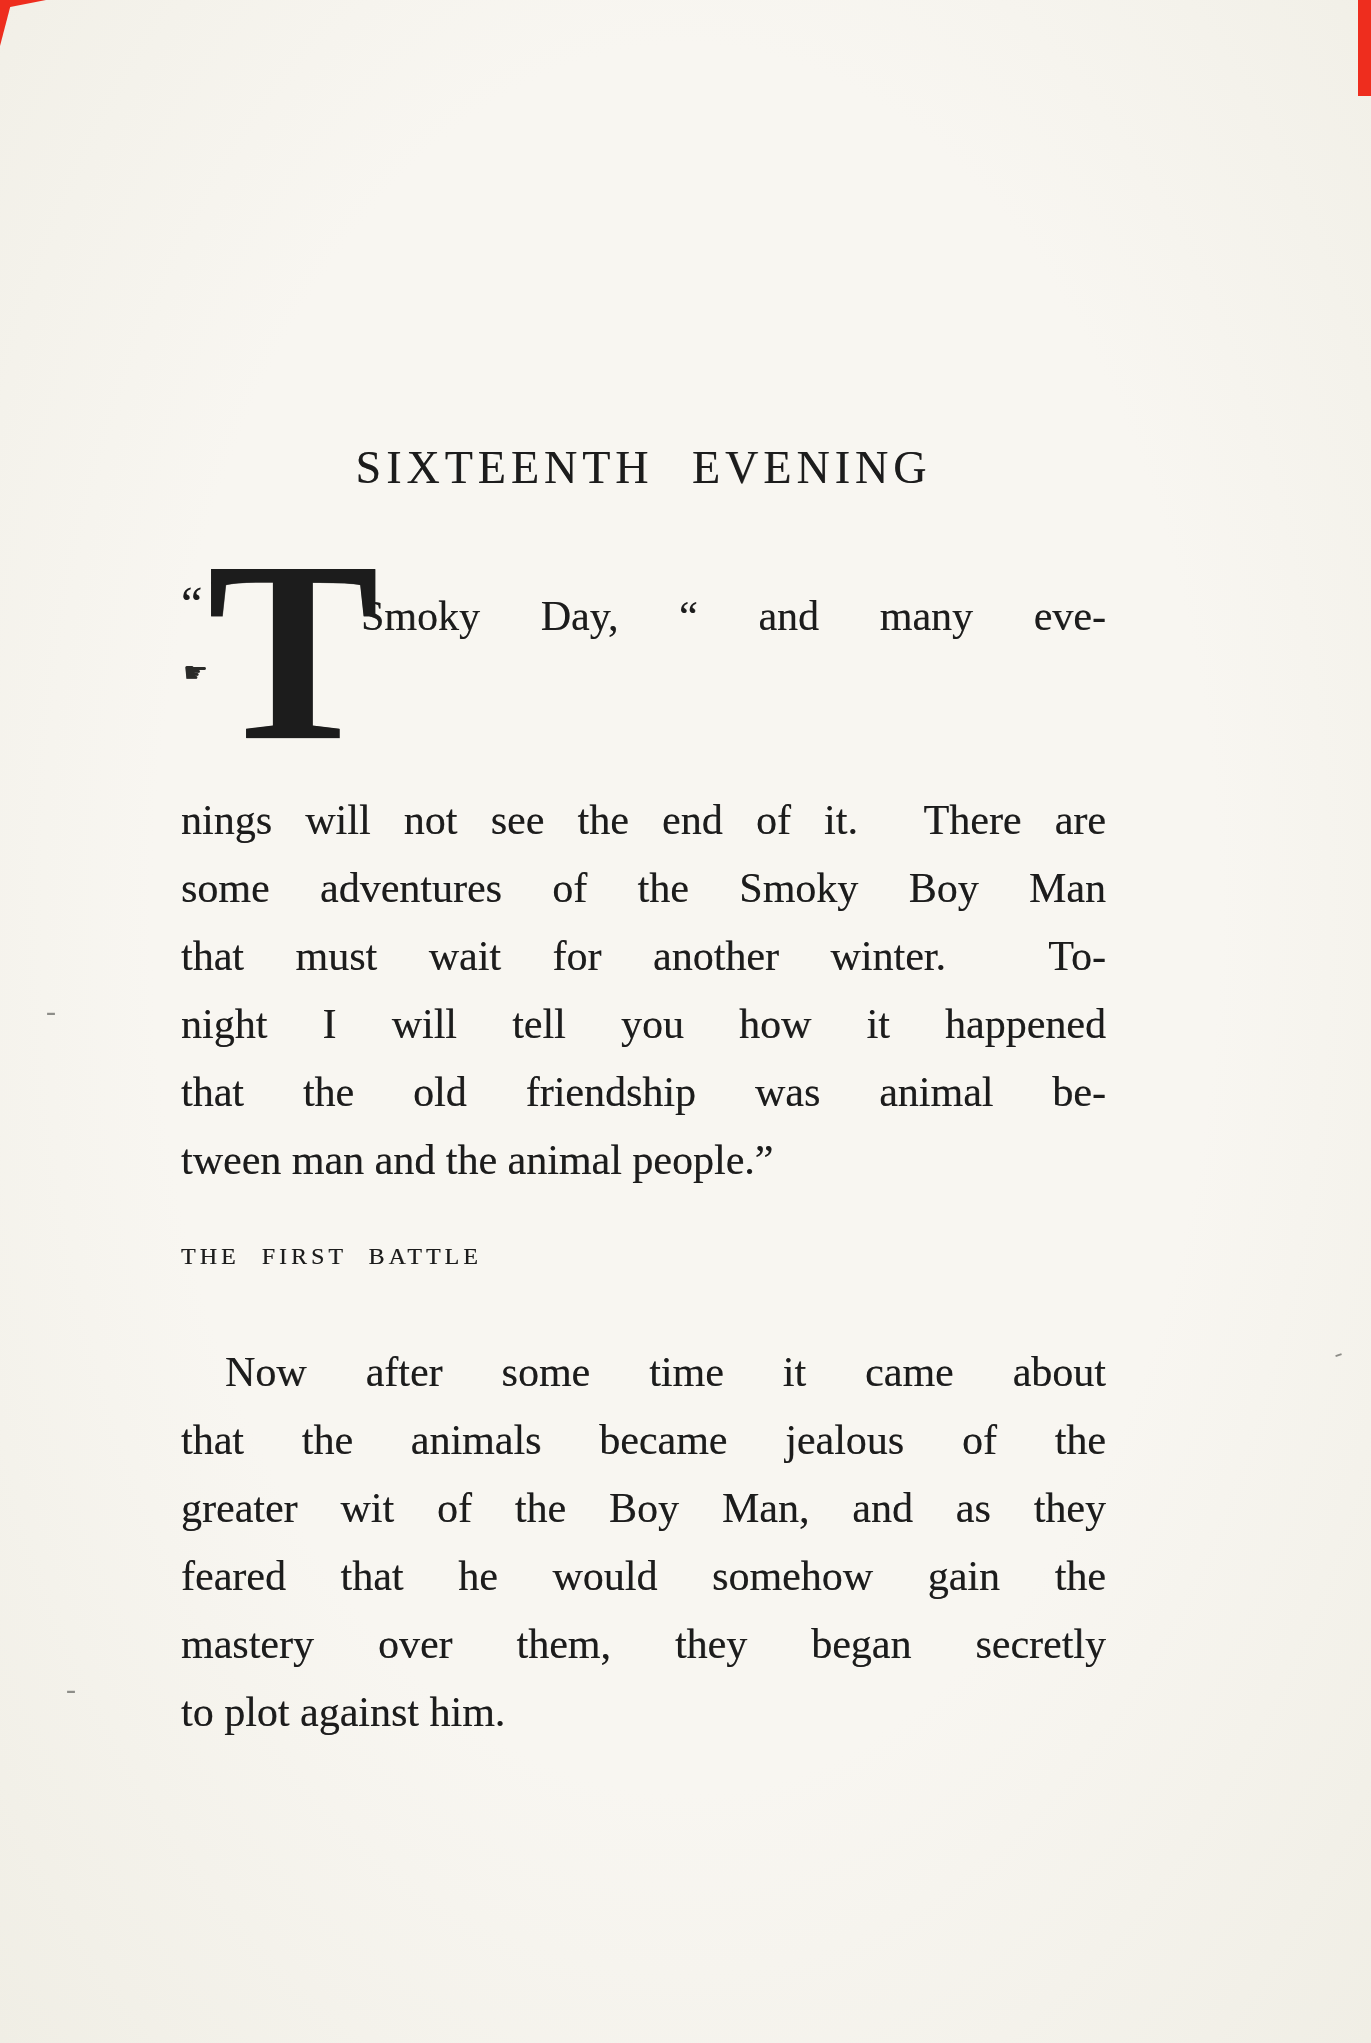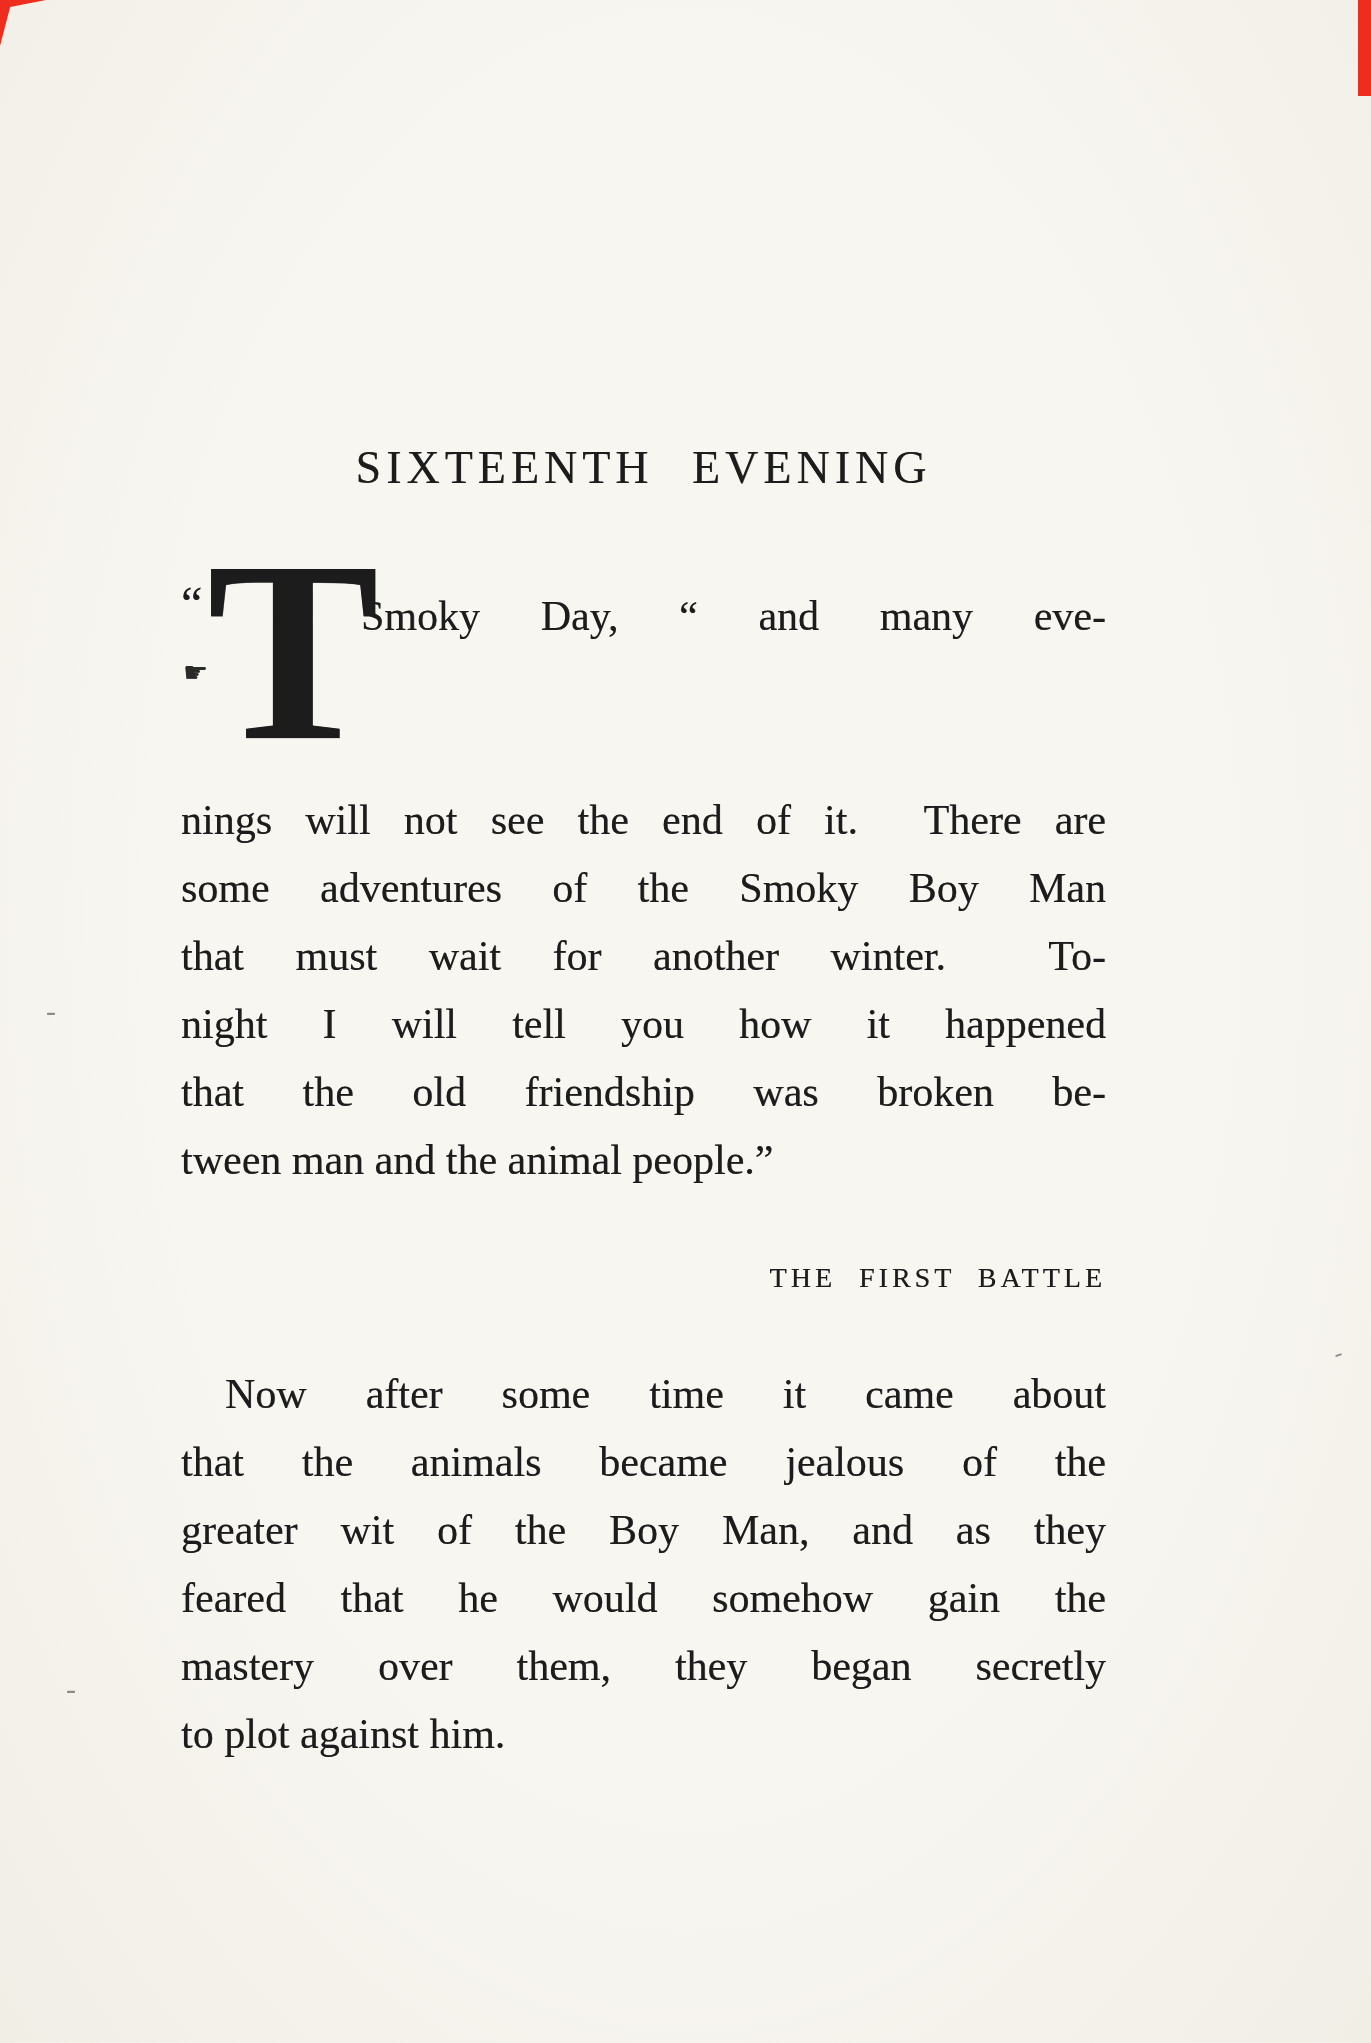--- a/index.html
+++ b/index.html
@@ -65,24 +65,24 @@
   .bline {
     height: 68px; line-height: 68px;
     font-size: 42px;
     white-space: pre-wrap;
     overflow: hidden;
   }
   .j { text-align: justify; text-align-last: justify; text-justify: inter-word; }
   .indent { text-indent: 44px; }
 
   .section-heading {
-    margin-top: 62px;
+    margin-top: 40px;
     height: 44px; line-height: 44px;
-    text-align: right;
-    font-size: 28px;
+    text-align: left;
+    font-size: 24px;
     letter-spacing: 4px;
     word-spacing: 12px;
   }
   .para2 { margin-top: 60px; }
 
   .artifact {
     position: absolute;
     color: #8d8d88;
     font-size: 30px;
     text-shadow: none;
@@ -117,21 +117,21 @@
         </div>
         <div class="p1toplines">
           <div class="bline j">Smoky Day, “ and many eve-</div>
         </div>
       </div>
       <div>
         <div class="bline j">nings will not see the end of it.  There are</div>
         <div class="bline j">some adventures of the Smoky Boy Man</div>
         <div class="bline j">that must wait for another winter.  To-</div>
         <div class="bline j">night I will tell you how it happened</div>
-        <div class="bline j">that the old friendship was broken be-</div>
+        <div class="bline j">that the old friendship was animal be-</div>
         <div class="bline">tween man and the animal people.”</div>
       </div>
     </div>
 
     <div class="section-heading">THE FIRST BATTLE</div>
 
     <div class="para2">
       <div class="bline j indent">Now after some time it came about</div>
       <div class="bline j">that the animals became jealous of the</div>
       <div class="bline j">greater wit of the Boy Man, and as they</div>

